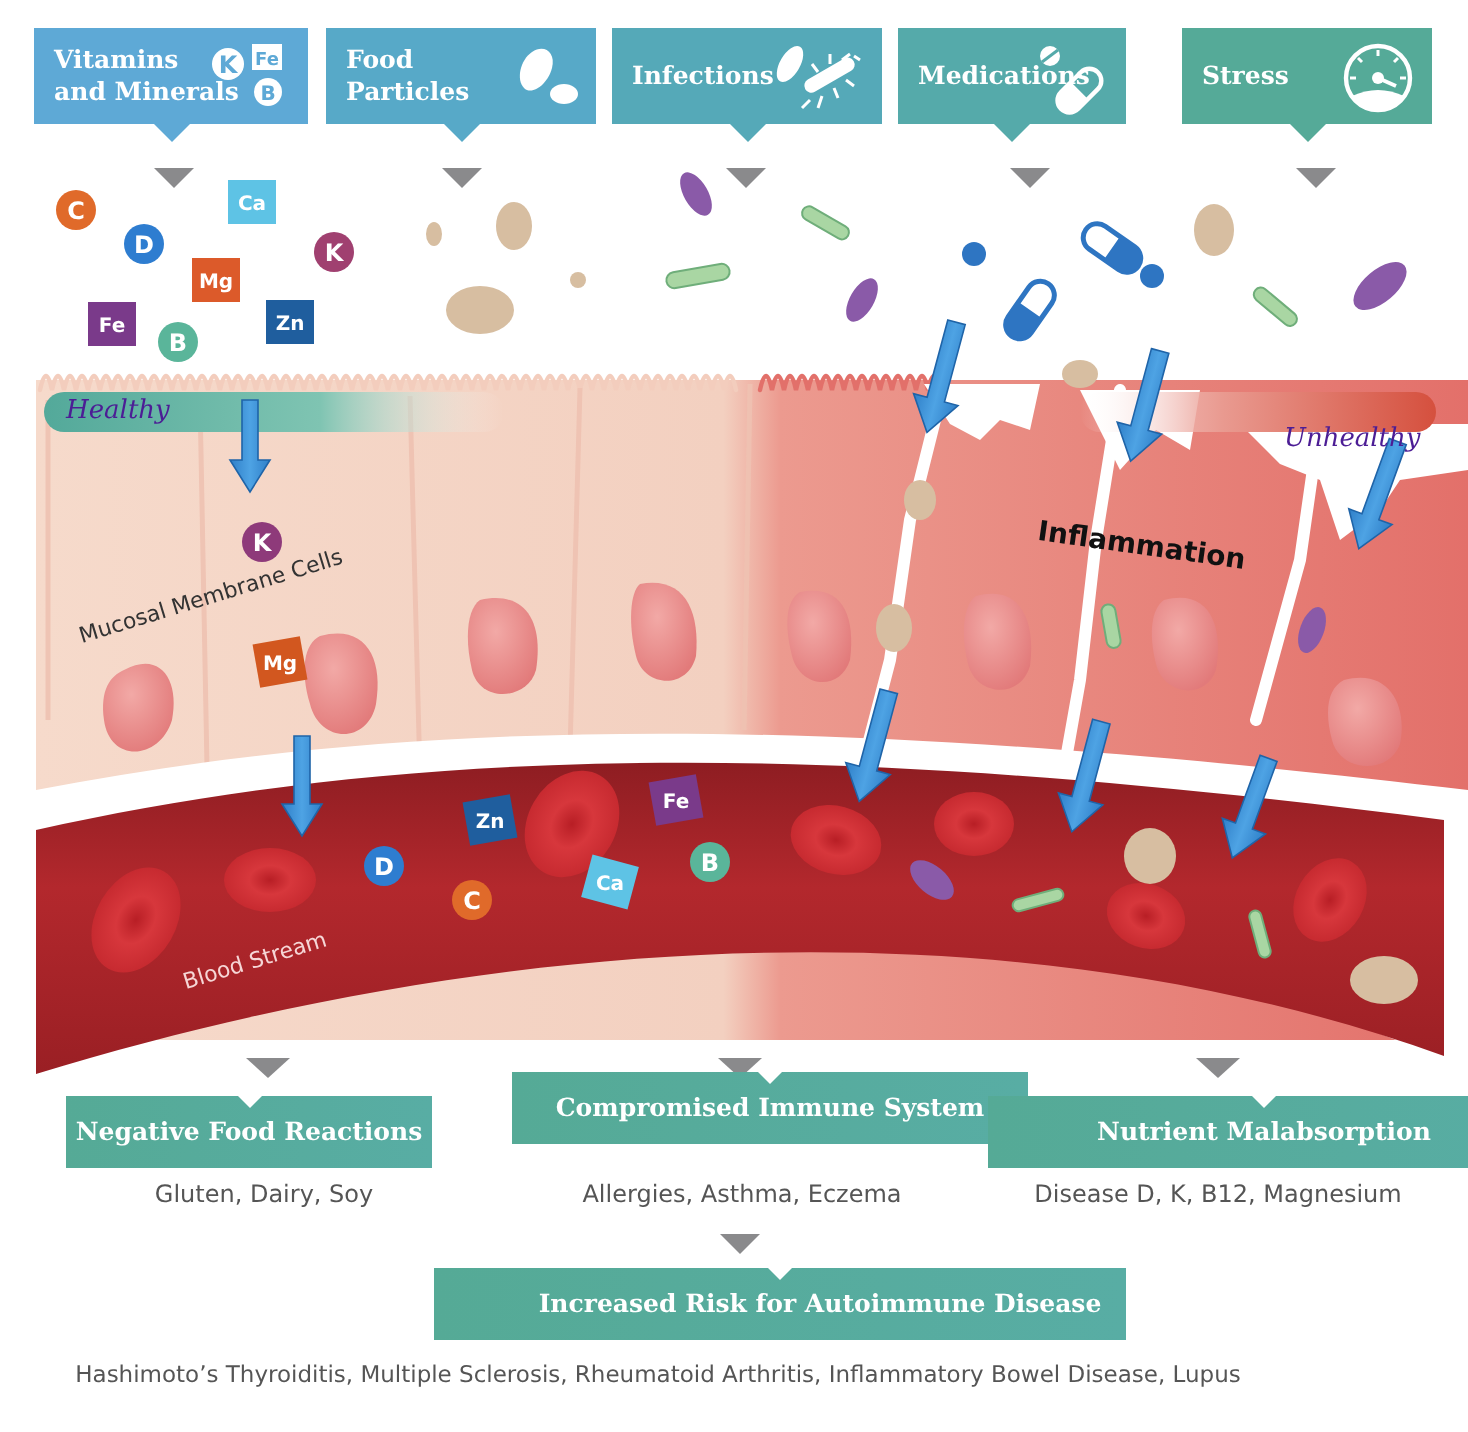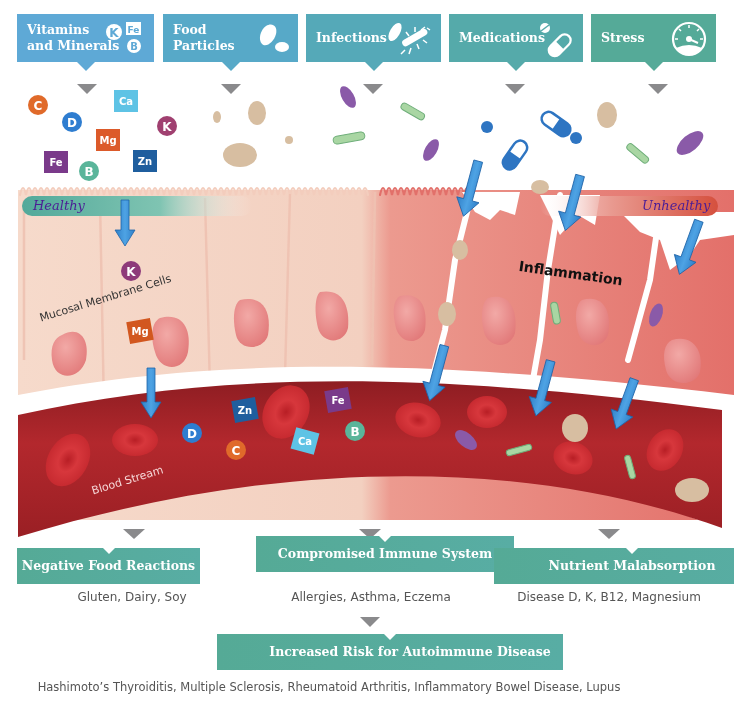--- a/index.html
+++ b/index.html
@@ -42,21 +42,21 @@
 <div class="cause-box" style="left:306px;width:135px;background:#55a9b8;--c:#55a9b8;">
   <div class="cause-label single">Infections</div>
   <svg class="cause-icon" width="48" height="38" viewBox="0 0 48 38">
     <ellipse cx="10" cy="12" rx="5" ry="10" transform="rotate(30 10 12)" fill="#fff"></ellipse>
     <rect x="16" y="14" width="28" height="7" rx="3.5" transform="rotate(-30 30 18)" fill="#fff"></rect>
     <g stroke="#fff" stroke-width="1.5" fill="none">
       <path d="M20 30 l-4 4 M26 28 l-2 6 M32 24 l2 5 M38 20 l4 3 M24 16 l-3 -4 M30 12 l0 -5 M36 10 l4 -3 M42 8 l3 2"></path>
     </g>
   </svg>
 </div>
-<div class="cause-box" style="left:449px;width:134px;background:#55aaaa;--c:#55aaaa;">
+<div class="cause-box" style="left:449px;width:114px;background:#55aaaa;--c:#55aaaa;">
   <div class="cause-label single">Medications</div>
   <svg class="cause-icon" width="40" height="40" viewBox="0 0 40 40">
     <circle cx="10" cy="8" r="5" fill="#fff"></circle>
       <line x1="6" y1="11" x2="14" y2="5" stroke="#55aaaa" stroke-width="1.5"></line>
     <g transform="rotate(-45 24 26)">
       <rect x="12" y="20" width="26" height="12" rx="6" fill="none" stroke="#fff" stroke-width="2.2"></rect>
       <path d="M12 26 a6 6 0 0 1 6 -6 h7 v12 h-7 a6 6 0 0 1 -6 -6Z" fill="#fff"></path>
     </g>
   </svg>
 </div>
@@ -272,30 +272,30 @@
     <circle cx="236" cy="450" r="10" fill="#e06a2a"></circle>
       <text x="236" y="454.5" font-size="12">C</text>
     <rect x="293" y="430" width="24" height="22" fill="#5ec3e5" transform="rotate(15 305 441)"></rect>
       <text x="305" y="445" font-size="10">Ca</text>
     <circle cx="355" cy="431" r="10" fill="#5ab59a"></circle>
       <text x="355" y="435.5" font-size="12">B</text>
   </g>
 </svg>
 
 <div class="pill-label" style="left:33px;top:198px;">Healthy</div>
-<div class="pill-label" style="left:642px;top:198px;">Unhealthy</div>
+<div class="pill-label" style="left:642px;top:212px;">Unhealthy</div>
 <div class="scene-text" style="left:520px;top:258px;font-size:14px;font-weight:bold;color:#111;transform:rotate(8deg);transform-origin:left top;">Inflammation</div>
 <div class="scene-text" style="left:38px;top:312px;font-size:11px;color:#333;transform:rotate(-17deg);transform-origin:left top;">Mucosal Membrane Cells</div>
 <div class="scene-text" style="left:90px;top:485px;font-size:11px;color:#f6d6d6;transform:rotate(-17deg);transform-origin:left top;">Blood Stream</div>
 
 <div class="gray-arrow" style="left:123px;top:529px;border-left-width:11px;border-right-width:11px;"></div>
 <div class="gray-arrow" style="left:359px;top:529px;border-left-width:11px;border-right-width:11px;"></div>
 <div class="gray-arrow" style="left:598px;top:529px;border-left-width:11px;border-right-width:11px;"></div>
 
-<div class="effect-box" style="left:17px;top:548px;width:183px;background:linear-gradient(90deg,#55aa96,#58ada4);">Negative Food Reactions</div>
+<div class="effect-box" style="left:33px;top:548px;width:183px;background:linear-gradient(90deg,#55aa96,#58ada4);">Negative Food Reactions</div>
 <div class="effect-sub" style="left:17px;top:590px;width:230px;">Gluten, Dairy, Soy</div>
 
 <div class="effect-box" style="left:256px;top:536px;width:258px;background:linear-gradient(90deg,#55aa96,#58ada4);">Compromised Immune System</div>
 <div class="effect-sub" style="left:256px;top:590px;width:230px;">Allergies, Asthma, Eczema</div>
 
 <div class="effect-box" style="left:494px;top:548px;width:276px;background:linear-gradient(90deg,#55aa96,#58ada4);">Nutrient Malabsorption</div>
 <div class="effect-sub" style="left:494px;top:590px;width:230px;">Disease D, K, B12, Magnesium</div>
 
 <div class="gray-arrow" style="left:360px;top:617px;"></div>
 

